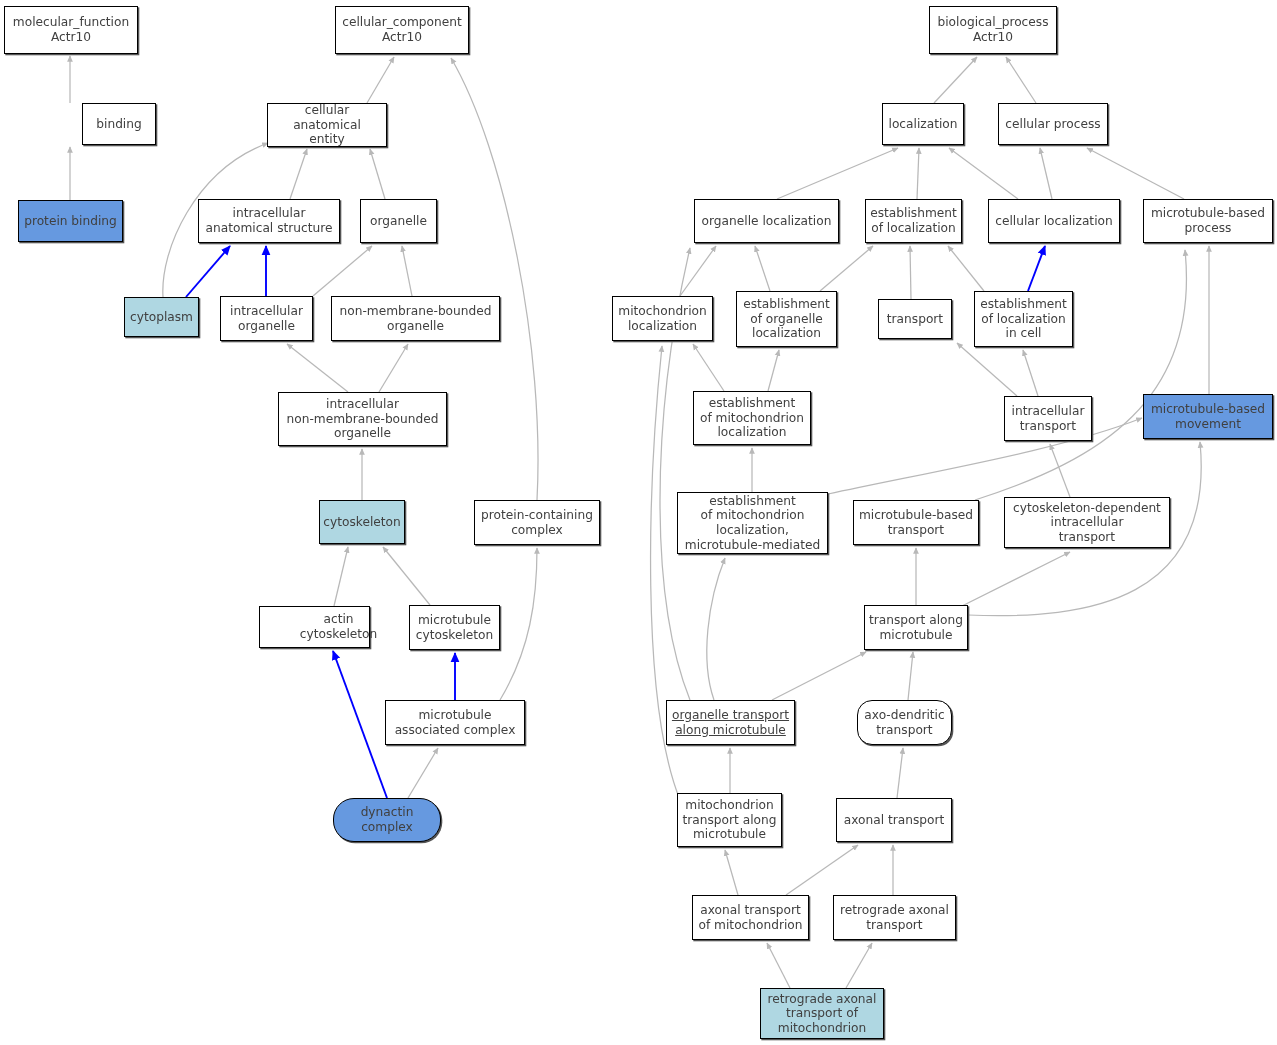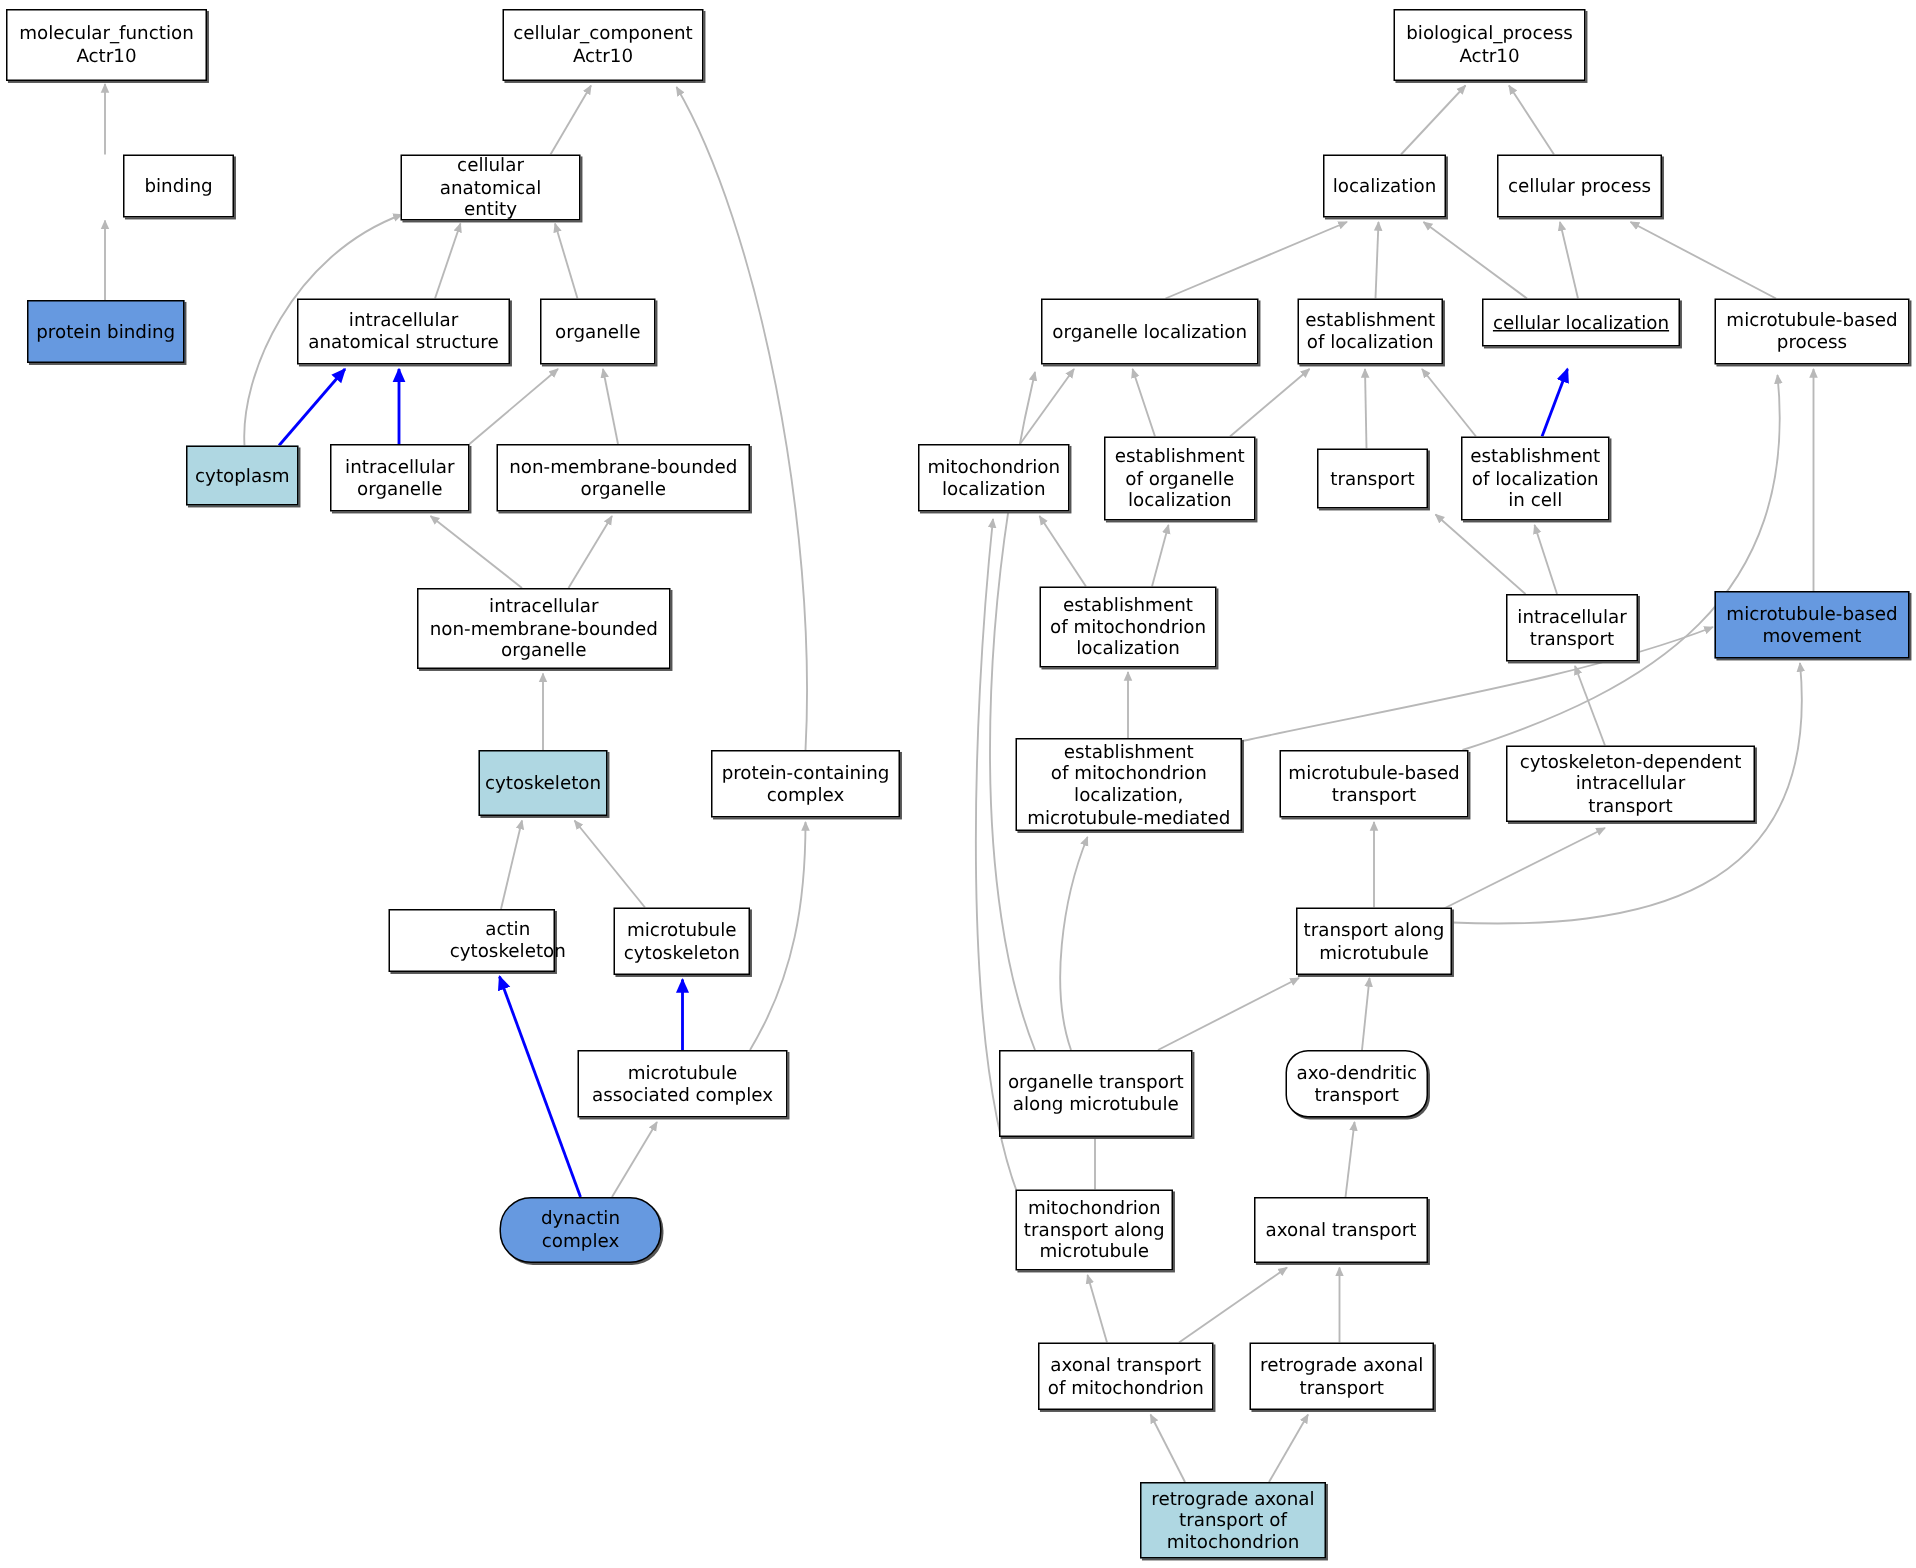--- a/index.html
+++ b/index.html
@@ -1,21 +1,21 @@
 <!DOCTYPE html>
 <html><head>
 <meta charset="utf-8">
 <style>
   html,body{margin:0;padding:0;background:#ffffff;}
   body{width:1277px;height:1045px;position:relative;overflow:hidden;
        font-family:"DejaVu Sans","Liberation Sans",sans-serif;}
   #graph{position:absolute;left:0;top:0;width:1277px;height:1045px;}
   .node{position:absolute;box-sizing:border-box;border:1px solid #000000;
         background:#ffffff;display:flex;align-items:center;justify-content:center;
-        text-align:center;font-size:12.2px;line-height:14.6px;color:#000000;
+        text-align:center;font-size:12.2px;line-height:14.6px;color:#404040;
         box-shadow:1.3px 1.3px 0 #555555;}
   .node.fill-blue{background:#6699e0;}
   .node.fill-cyan{background:#afd7e2;}
   .node .lbl{display:block;padding:0 2px;white-space:pre-line;}
 </style>
 </head>
 <body>
 
 <svg id="graph" viewBox="0 0 1277 1045" xmlns="http://www.w3.org/2000/svg">
     <defs>
@@ -121,21 +121,21 @@
     <div class="node" style="left: 360px; top: 199px; width: 77px; height: 44px;">
       <span class="lbl">organelle</span>
     </div>
     <div class="node" style="left: 694px; top: 199px; width: 145px; height: 44px;">
       <span class="lbl">organelle localization</span>
     </div>
     <div class="node" style="left: 865px; top: 199px; width: 97px; height: 44px;">
       <span class="lbl">establishment
 of localization</span>
     </div>
-    <div class="node" style="left: 988px; top: 199px; width: 132px; height: 32px; text-decoration: underline;">
+    <div class="node" style="left: 988px; top: 199px; width: 132px; height: 44px;">
       <span class="lbl">cellular localization</span>
     </div>
     <div class="node" style="left: 1143px; top: 199px; width: 130px; height: 44px;">
       <span class="lbl">microtubule-based
 process</span>
     </div>
     <div class="node fill-cyan" style="left: 124px; top: 297px; width: 75px; height: 40px;">
       <span class="lbl">cytoplasm</span>
     </div>
     <div class="node" style="left: 220px; top: 296px; width: 93px; height: 45px;">
@@ -211,21 +211,21 @@
 cytoskeleton</span>
     </div>
     <div class="node" style="left: 864px; top: 605px; width: 104px; height: 45px;">
       <span class="lbl">transport along
 microtubule</span>
     </div>
     <div class="node" style="left: 385px; top: 700px; width: 140px; height: 45px;">
       <span class="lbl">microtubule
 associated complex</span>
     </div>
-    <div class="node" style="left: 666px; top: 700px; width: 129px; height: 58px;">
+    <div class="node" style="left: 666px; top: 700px; width: 129px; height: 45px; text-decoration: underline;">
       <span class="lbl">organelle transport
 along microtubule</span>
     </div>
     <div class="node" style="left: 857px; top: 700px; width: 95px; height: 45px; border-radius: 15px;">
       <span class="lbl">axo-dendritic
 transport</span>
     </div>
     <div class="node fill-blue" style="left: 333px; top: 798px; width: 108px; height: 44px; border-radius: 21px;">
       <span class="lbl">dynactin complex</span>
     </div>

